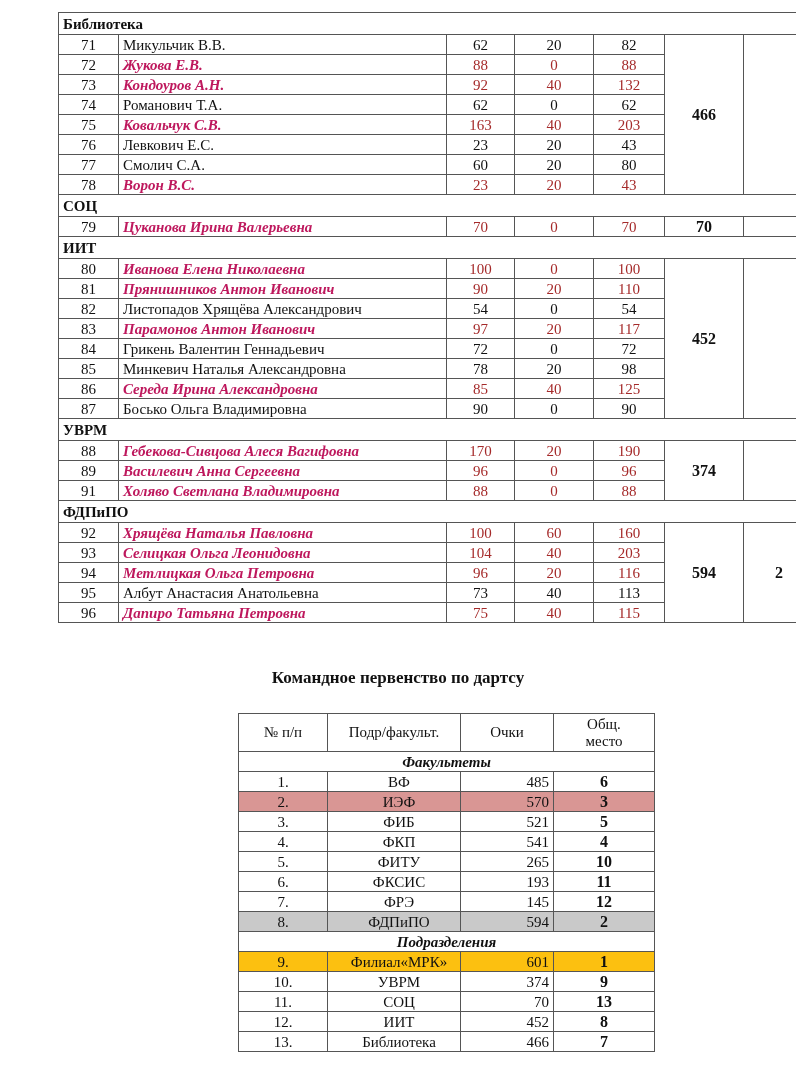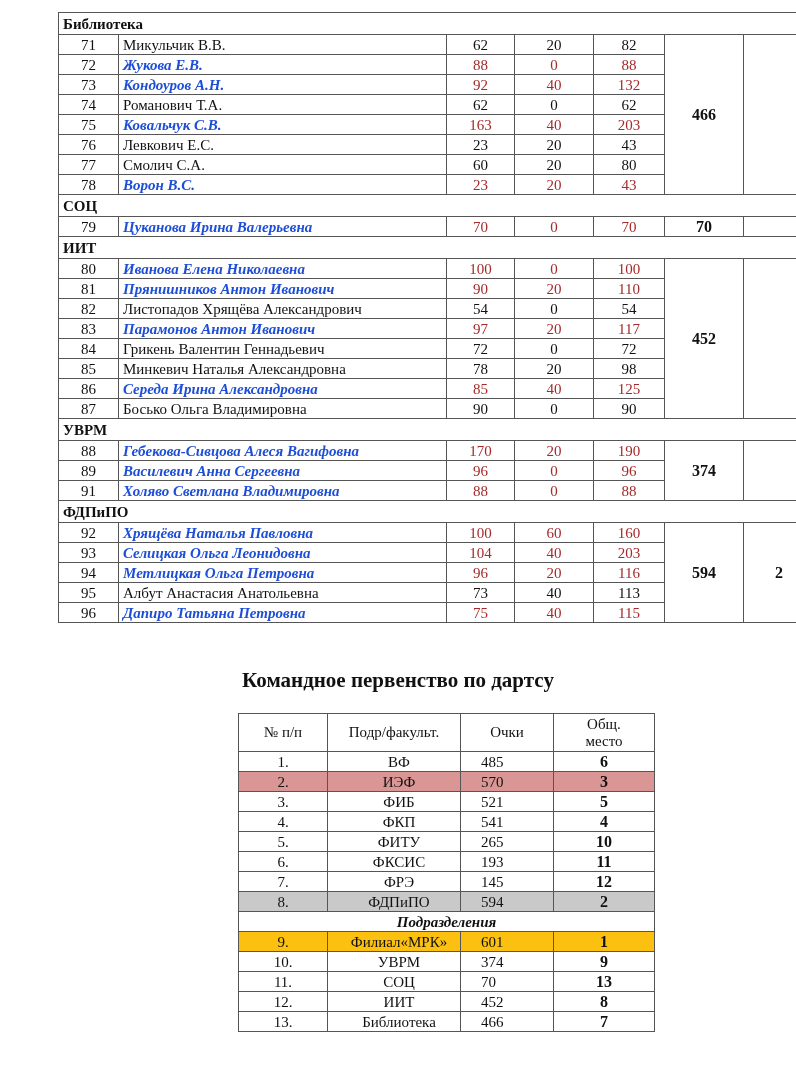--- a/index.html
+++ b/index.html
@@ -5,38 +5,38 @@
   html, body { margin: 0; padding: 0; background: #ffffff; }
   body { width: 796px; height: 1080px; position: relative; overflow: hidden;
          font-family: "Liberation Serif", serif; color: #111; }
   table { border-collapse: collapse; margin-left: 36px; }
   #results { position: absolute; left: 22px; top: 12px; width: 756px; table-layout: fixed; }
   #results td { border: 1.3px solid #555; padding: 0 4px; height: 19px; font-size: 15px; line-height: 18px; white-space: nowrap; overflow: hidden; }
   #results td.num { text-align: center; padding-left: 4px; }
   #results td.val { text-align: center; }
   #results td.total, #results td.place { text-align: center; font-weight: bold; font-size: 16px; }
   #results tr.section td { font-weight: bold; font-size: 15px; vertical-align: top; padding-top: 2px; }
-  #results tr.red .name { color: #1d4ed8; font-style: italic; font-weight: bold; }
+  #results tr.red .name { color: #be185d; font-style: italic; font-weight: bold; }
   #results tr.red .val { color: #a52a2a; }
   .h-lib td { height: 21px; }
   .h-soc td { height: 25px; }
   .h-iit td { height: 28px; }
   .h-uvrm td { height: 28px; }
   .h-fdp td { height: 18px; }
 
   #title { position: absolute; left: 0; width: 796px; top: 668px; text-align: center;
-           font-weight: bold; font-size: 21px; }
+           font-weight: bold; font-size: 17px; }
 
   #team { position: absolute; left: 202px; top: 713px; width: 416px; table-layout: fixed; }
   #team td { border: 1.3px solid #555; height: 19px; font-size: 15px; line-height: 18px; padding: 0 4px; }
   #team tr.head td { height: 37px; text-align: center; line-height: 17px; }
   #team tr.group td { text-align: center; font-weight: bold; font-style: italic; height: 19px; }
   #team td.c-num { text-align: center; }
   #team td.c-name { text-align: center; padding-left: 14px; }
-  #team td.c-pts { text-align: left; padding-left: 20px; }
+  #team td.c-pts { text-align: right; padding-left: 20px; }
   #team td.c-place { text-align: center; font-weight: bold; font-size: 16px; }
   #team tr.hl-red td { background: #d99694; }
   #team tr.hl-gray td { background: #c9c9c9; }
   #team tr.hl-orange td { background: #fcc010; }
 </style>
 </head>
 <body>
 
 <table id="results">
   <colgroup>
@@ -261,20 +261,23 @@
       <col style="width:93px">
       <col style="width:101px">
   </colgroup>
   <tbody id="team-body">
     <tr class="head">
       <td>№ п/п</td>
       <td>Подр/факульт.</td>
       <td>Очки</td>
       <td><span>Общ.</span><br><span>место</span></td>
     </tr>
+  <tr class="group">
+        <td colspan="4">Факультеты</td>
+      </tr>
       <tr>
         <td class="c-num">1.</td>
         <td class="c-name">ВФ</td>
         <td class="c-pts">485</td>
         <td class="c-place">6</td>
       </tr>
       <tr class="hl-red">
         <td class="c-num">2.</td>
         <td class="c-name">ИЭФ</td>
         <td class="c-pts">570</td>

